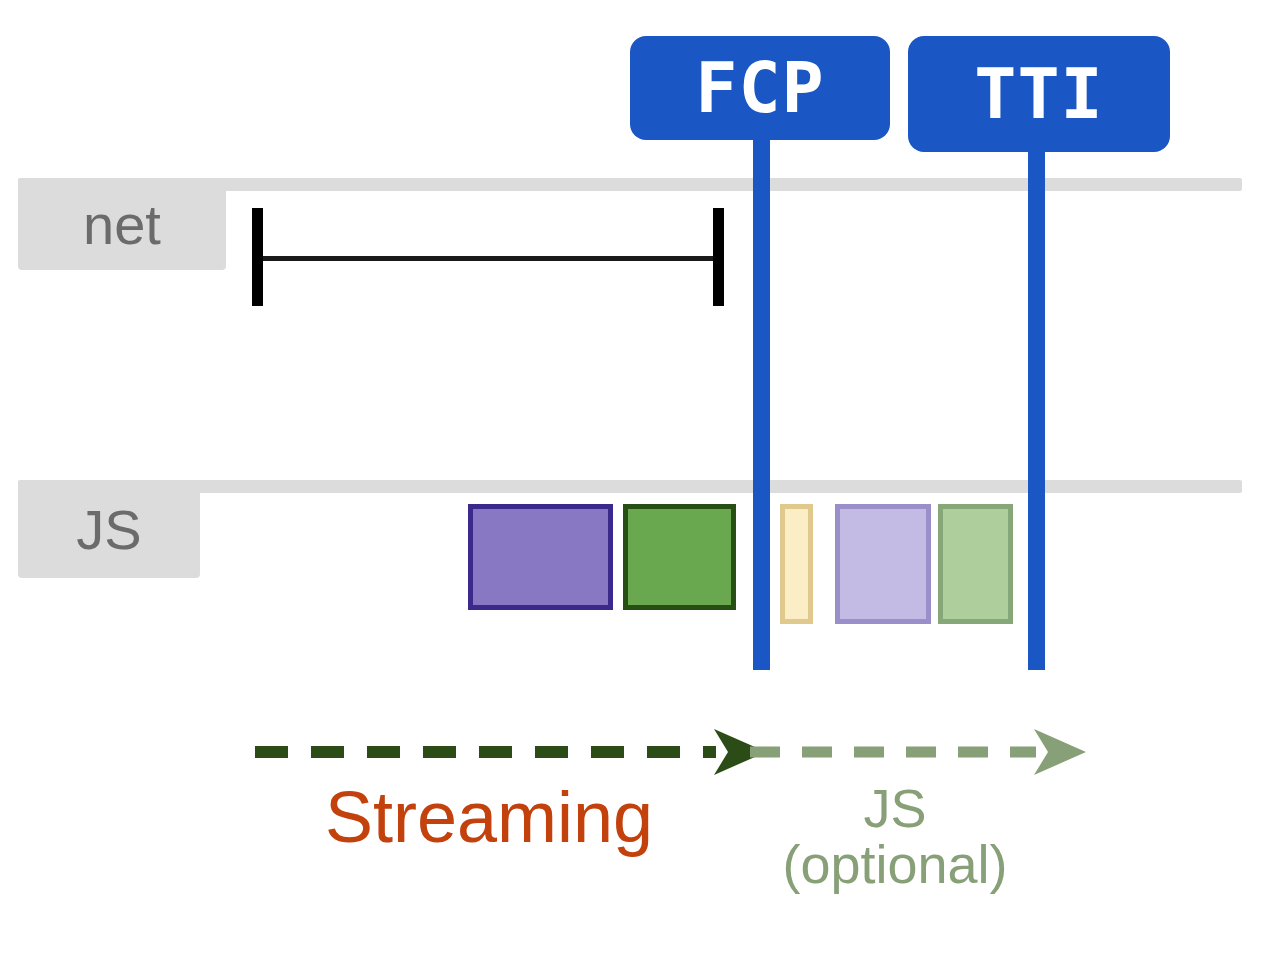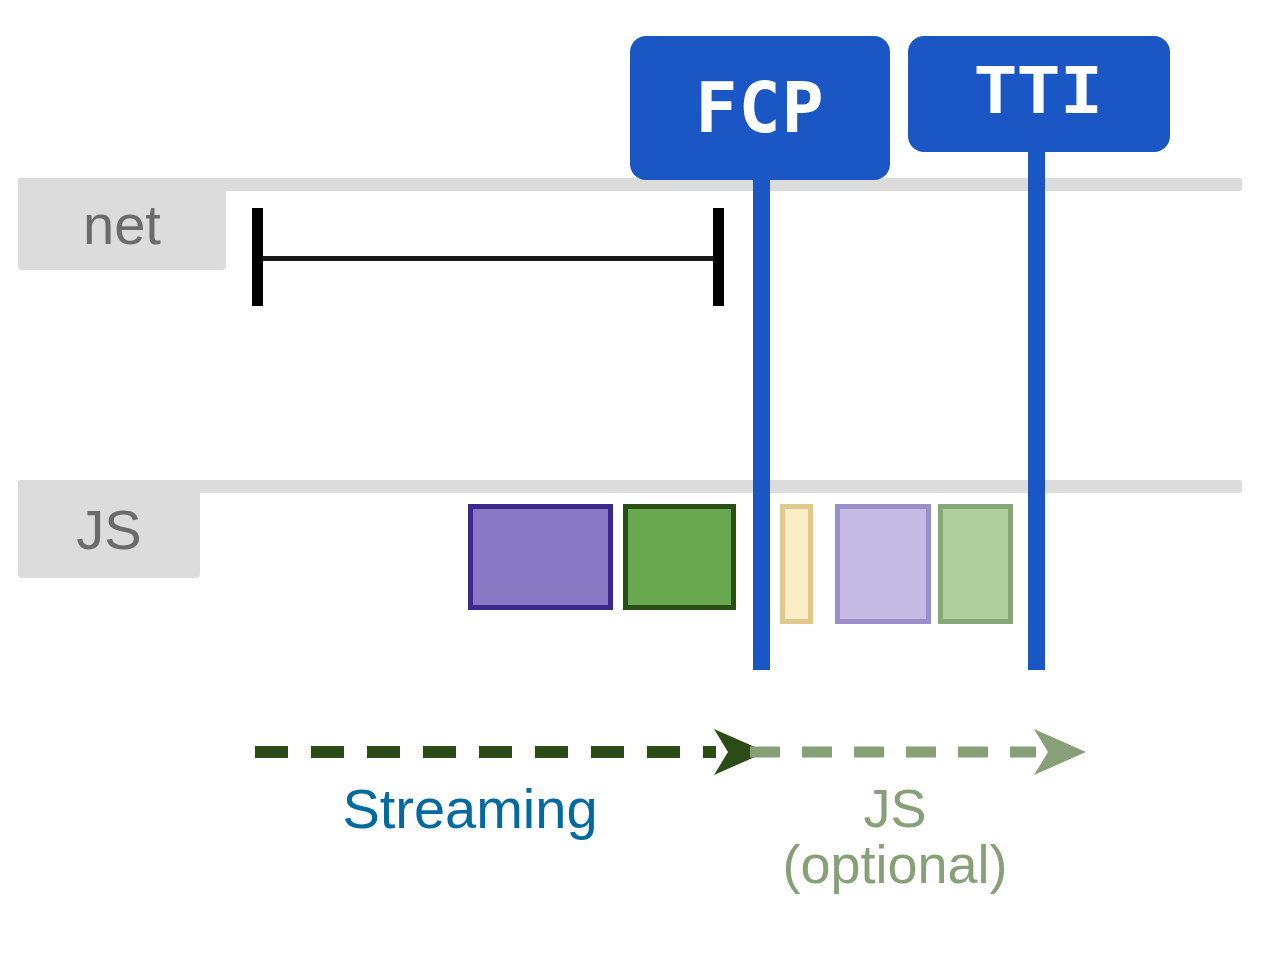--- a/index.html
+++ b/index.html
@@ -120,32 +120,32 @@
       <div class="js-block" style="left: 468px; top: 504px; width: 145px; height: 106px; background: rgb(136, 120, 195); border-color: rgb(59, 42, 140);"></div>
       <div class="js-block" style="left: 623px; top: 504px; width: 113px; height: 106px; background: rgb(106, 168, 79); border-color: rgb(39, 78, 19);"></div>
       <div class="js-block" style="left: 780px; top: 504px; width: 33px; height: 120px; background: rgb(251, 238, 198); border-color: rgb(223, 201, 140);"></div>
       <div class="js-block" style="left: 835px; top: 504px; width: 96px; height: 120px; background: rgb(196, 187, 228); border-color: rgb(154, 143, 201);"></div>
       <div class="js-block" style="left: 938px; top: 504px; width: 75px; height: 120px; background: rgb(174, 207, 156); border-color: rgb(134, 168, 120);"></div>
     </div>
 
   <div class="marker-line" id="line-fcp" style="left: 753px; top: 140px; height: 530px; background: rgb(26, 86, 196);"></div>
   <div class="marker-line" id="line-tti" style="left: 1028px; top: 140px; height: 530px; background: rgb(26, 86, 196);"></div>
 
-  <div class="marker-badge" id="badge-fcp" style="left: 630px; top: 36px; width: 260px; height: 144px; background: rgb(26, 86, 196); font-size: 70px;">
+  <div class="marker-badge" id="badge-fcp" style="left: 630px; top: 36px; width: 260px; height: 104px; background: rgb(26, 86, 196); font-size: 70px;">
     <span>FCP</span>
   </div>
-  <div class="marker-badge" id="badge-tti" style="left: 908px; top: 36px; width: 262px; height: 116px; background: rgb(26, 86, 196); font-size: 70px; font-family: Liberation Mono, monospace;">
+  <div class="marker-badge" id="badge-tti" style="left: 908px; top: 36px; width: 262px; height: 116px; background: rgb(26, 86, 196); font-size: 70px;">
     <span>TTI</span>
   </div>
 
   <div class="arrow-wrap" id="arrow-streaming" style="left: 255px; top: 729px; width: 517px; height: 46px;"><svg width="517" height="46" viewBox="0 0 517 46">
         <line x1="0" y1="23" x2="461" y2="23" stroke="#2b4c16" stroke-width="12" stroke-dasharray="33 23"></line>
         <path d="M 459 0 L 511 23 L 459 46 L 473 23 Z" fill="#2b4c16"></path>
       </svg></div>
-  <div class="arrow-caption" id="caption-streaming" style="left: 235px; top: 780px; width: 470px; font-size: 56px; color: #0369a1;">Streaming</div>
+  <div class="arrow-caption" id="caption-streaming" style="left: 254px; top: 780px; width: 470px; font-size: 72px; color: #c2410c;">Streaming</div>
 
   <div class="arrow-wrap" id="arrow-optional" style="left: 750px; top: 729px; width: 342px; height: 46px;"><svg width="342" height="46" viewBox="0 0 342 46">
         <line x1="0" y1="23" x2="286" y2="23" stroke="#88a078" stroke-width="11" stroke-dasharray="30 22"></line>
         <path d="M 284 0 L 336 23 L 284 46 L 298 23 Z" fill="#88a078"></path>
       </svg></div>
   <div class="arrow-caption" id="caption-optional" style="left: 730px; top: 780px; width: 330px; font-size: 54px; color: rgb(136, 160, 120);">JS
 (optional)</div>
 
 </div>
 

